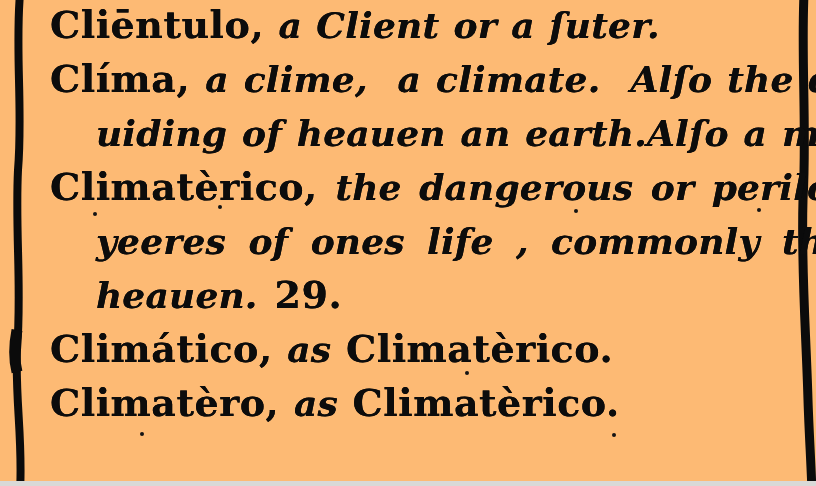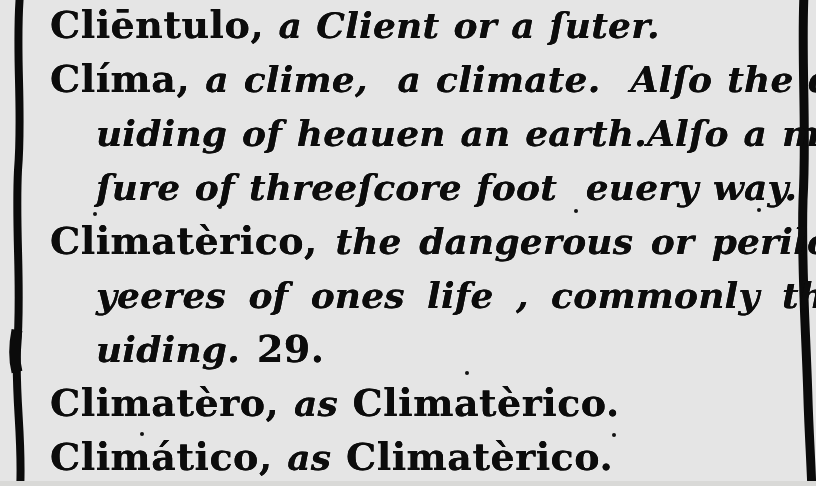--- a/index.html
+++ b/index.html
@@ -1,19 +1,19 @@
 <!DOCTYPE html>
 <html><head>
 <meta charset="utf-8">
 <style>
   html,body{margin:0;padding:0;background:#ffffff;}
   .page{
     position:relative;
     width:816px;height:486px;
-    background:#e5e5e5;
+    background:#fdba74;
     overflow:hidden;
     font-family:"DejaVu Serif","Liberation Serif",serif;
     color:#0c0c0c;
   }
   .rules{position:absolute;left:0;top:0;pointer-events:none;}
   .textcol{position:absolute;left:50px;top:-2px;width:740px;}
   .line{
     height:54px;line-height:54px;
     white-space:pre;
     text-shadow:0 0 .6px currentColor;
@@ -58,29 +58,28 @@
   <div class="speck" style="left:612px;top:433px"></div>
 
   <div class="textcol">
 
     <div class="line l1"><span class="rom">Cliēntulo,</span><span class="ita"> a Client or a ſuter.</span></div>
 
     <div class="line l2"><span class="rom">Clíma,</span><span class="ita"> a clime,  a climate.  Alſo the de-</span></div>
 
     <div class="line l3 indent"><span class="ita">uiding of heauen an earth.Alſo a mea-</span></div>
 
-    <div class="line l4 indent"><span class="ita">ſure of threeſcore foot  euery way.</span></div>
 
     <div class="line l5"><span class="rom">Climatèrico,</span><span class="ita"> the dangerous or perilous</span></div>
 
     <div class="line l6 indent"><span class="ita">yeeres of ones life , commonly the</span></div>
 
-    <div class="line l7 indent"><span class="ita">uiding.</span><span class="rom"> 29.</span></div>
+    <div class="line l7 indent"><span class="ita">heauen.</span><span class="rom"> 29.</span></div>
+
+    <div class="line l9"><span class="rom">Climático,</span><span class="ita"> as </span><span class="rom">Climatèrico.</span></div>
 
     <div class="line l8"><span class="rom">Climatèro,</span><span class="ita"> as </span><span class="rom">Climatèrico.</span></div>
-
-    <div class="line l9"><span class="rom">Climático,</span><span class="ita"> as </span><span class="rom">Climatèrico.</span></div>
 
   </div>
 
   <div class="edge-band"></div>
 
 </div>
 
 </body></html>

